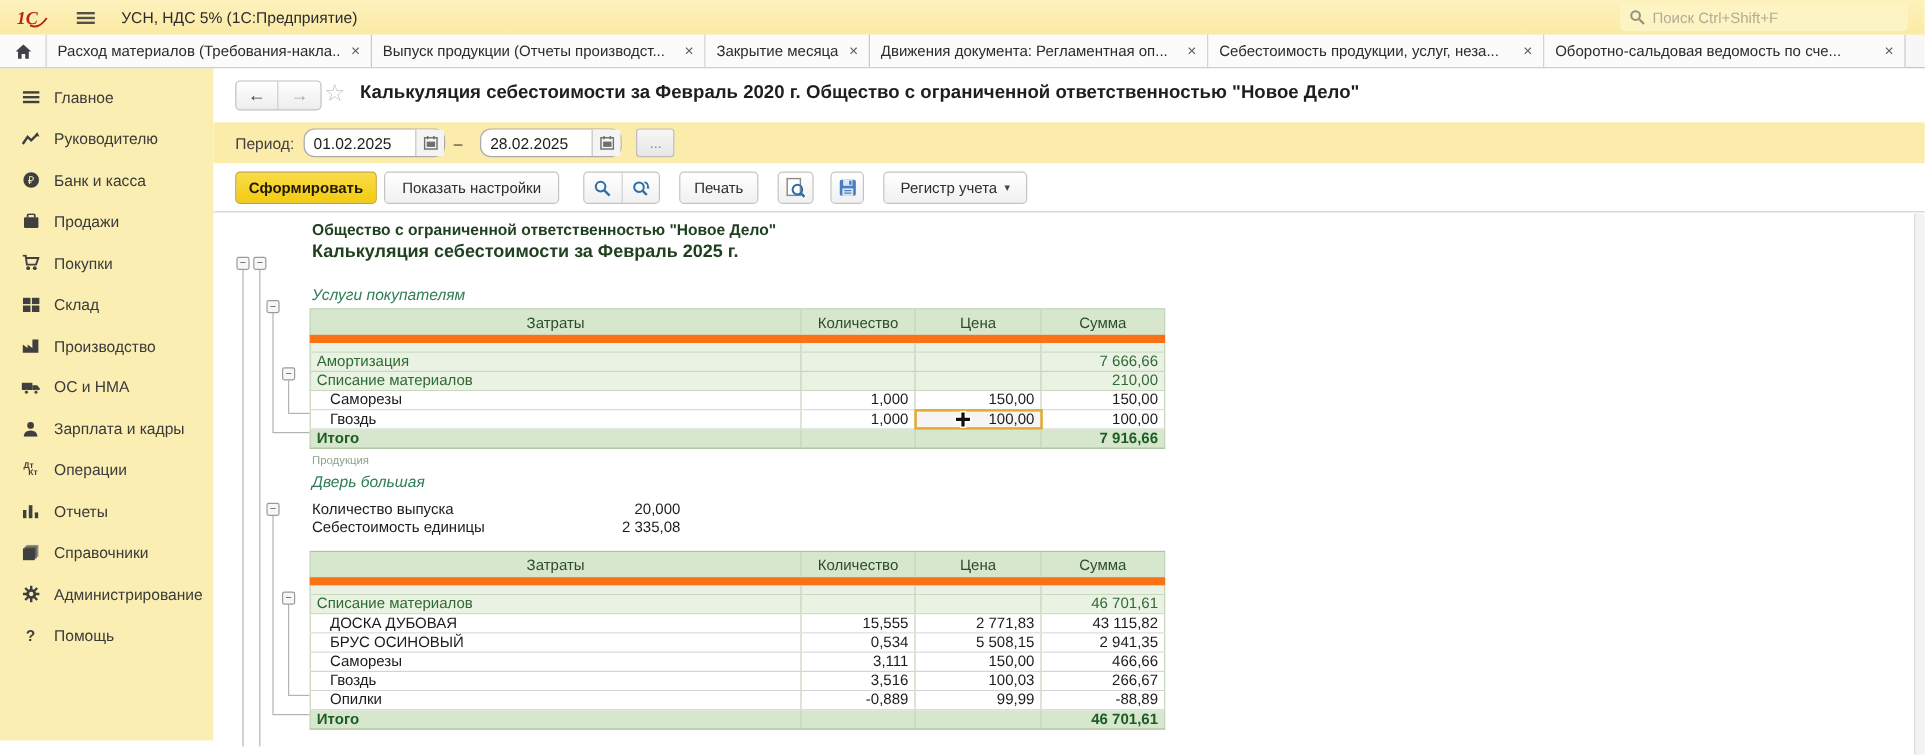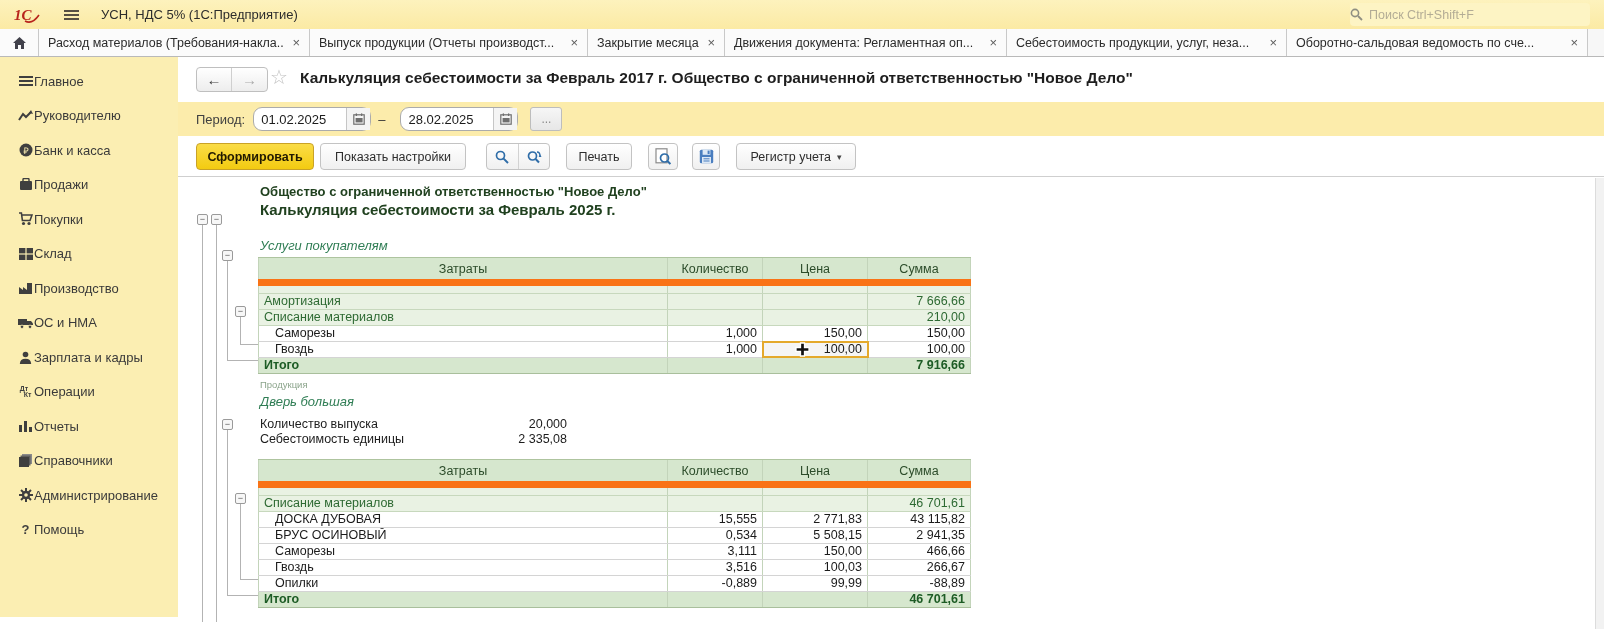--- a/index.html
+++ b/index.html
@@ -8,38 +8,38 @@
   #app { position:relative; width:1604px; height:629px; background:#fff; }
 
   
   .topbar { position:absolute; left:0; top:0; width:1604px; height:29px;
             background:linear-gradient(#fdf2bd,#fbeaa4); display:flex; align-items:center; }
   .logo { margin-left:14px; display:flex; align-items:flex-end; }
   .burger { margin-left:22px; display:inline-block; }
   .burger span { display:block; width:15px; height:2px; background:#564f43; margin:2px 0; }
   .app-title { margin-left:22px; font-size:13px; color:#2c2c2c; }
   .g-search { position:absolute; right:14px; top:3px; width:240px; height:23px; background:#fdf4c4;
-              border-radius:4px; display:flex; align-items:center; padding:0 0; }
+              border-radius:4px; display:flex; align-items:center; padding:0 8px; }
   .g-search .txt { color:#b3ac95; font-size:12.5px; margin-left:6px; }
 
   
   .tabbar { position:absolute; left:0; top:29px; width:1604px; height:28px; background:#f7f7f7;
             border-bottom:1px solid #b9b9b9; display:flex; }
   .hometab { width:39px; height:100%; display:flex; align-items:center; justify-content:center;
              border-right:1px solid #c9c9c9; background:#fbfbfb; }
   .tab { height:100%; display:flex; align-items:center; padding:0 9px; border-right:1px solid #c9c9c9;
          background:#fbfbfb; font-size:12.5px; color:#2b2b2b; }
   .tab .lbl { overflow:hidden; white-space:nowrap; flex:1; }
   .tab .x { color:#5c5c5c; font-size:13px; margin-left:8px; cursor:pointer; }
 
   
   .sidebar { position:absolute; left:0; top:57px; width:178px; height:560px; background:#fbeeb2; padding-top:7px; }
   .side-item { display:flex; align-items:center; height:34.5px; padding-left:17px; cursor:pointer; }
   .side-item .icn { width:17px; display:flex; justify-content:center; }
-  .side-item .lbl { margin-left:0; font-size:13px; color:#3a3a3a; }
+  .side-item .lbl { margin-left:11px; font-size:13px; color:#3a3a3a; }
   .dtkt { font-size:7px; font-weight:bold; color:#3f3f3f; line-height:6px; text-align:left; }
 
   
   .main { position:absolute; left:178px; top:57px; width:1426px; height:572px; background:#fff; }
   .navrow { position:absolute; left:0; top:0; width:100%; height:45px; }
   .histbtns { position:absolute; left:18px; top:10px; display:flex; border:1px solid #bfbfbf; border-radius:4px;
               overflow:hidden; background:linear-gradient(#ffffff,#ededed); }
   .histbtns .hb { width:35px; height:23px; display:flex; align-items:center; justify-content:center;
                   font-size:15px; cursor:pointer; }
   .histbtns .hb:first-child { border-right:1px solid #cfcfcf; color:#3c3c3c; }
@@ -311,21 +311,21 @@
     <div class="navrow">
       <div class="histbtns">
         <div class="hb">
             <span>←</span>
           </div>
         <div class="hb">
             <span>→</span>
           </div>
       </div>
       <span class="fav">☆</span>
-      <span class="doc-title">Калькуляция себестоимости за Февраль 2017 г. Общество с ограниченной ответственностью "Новое Дело"</span>
+      <span class="doc-title">Калькуляция себестоимости за Февраль 2020 г. Общество с ограниченной ответственностью "Новое Дело"</span>
     </div>
 
     <div class="periodband">
       <span class="plbl">Период:</span>
       <div class="dateinput">
         <span class="val">01.02.2025</span>
         <span class="calbtn">
           <svg width="12" height="12" viewBox="0 0 12 12">
               <rect x="0.8" y="1.8" width="10.4" height="9.4" fill="none" stroke="#6f6f6f" stroke-width="1.2"></rect>
               <line x1="3.4" y1="0.4" x2="3.4" y2="3" stroke="#6f6f6f" stroke-width="1.3"></line>

